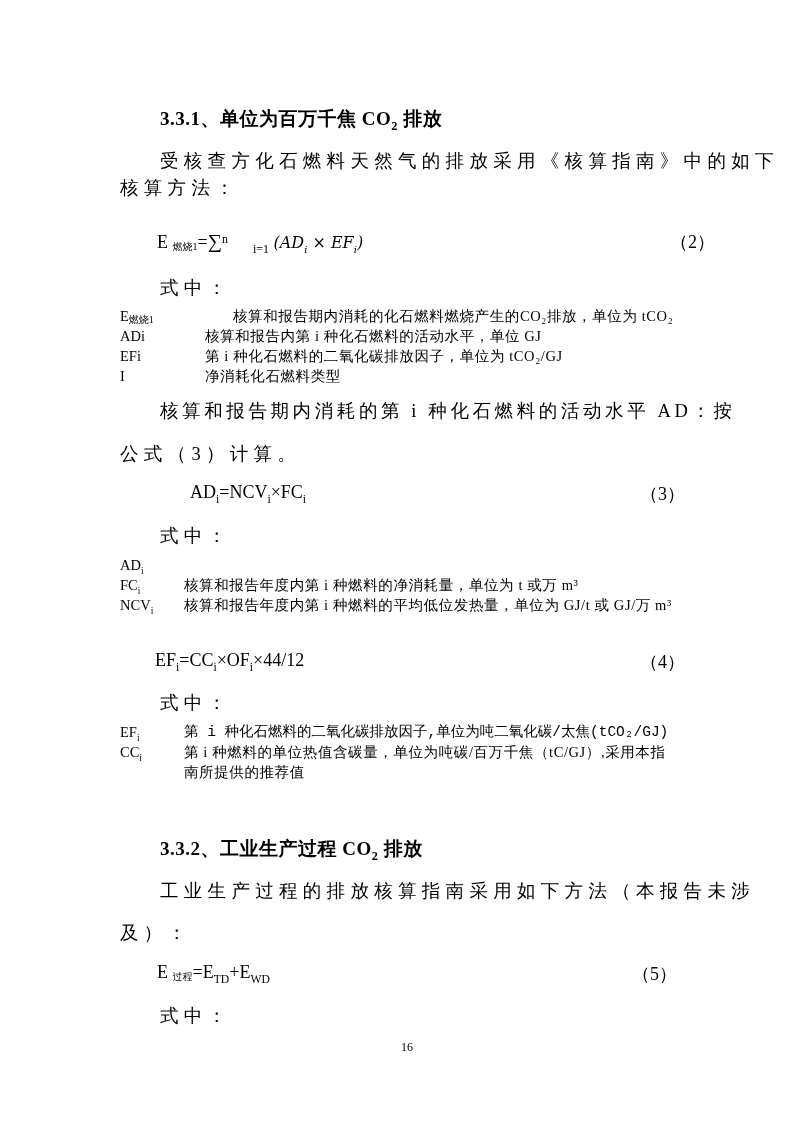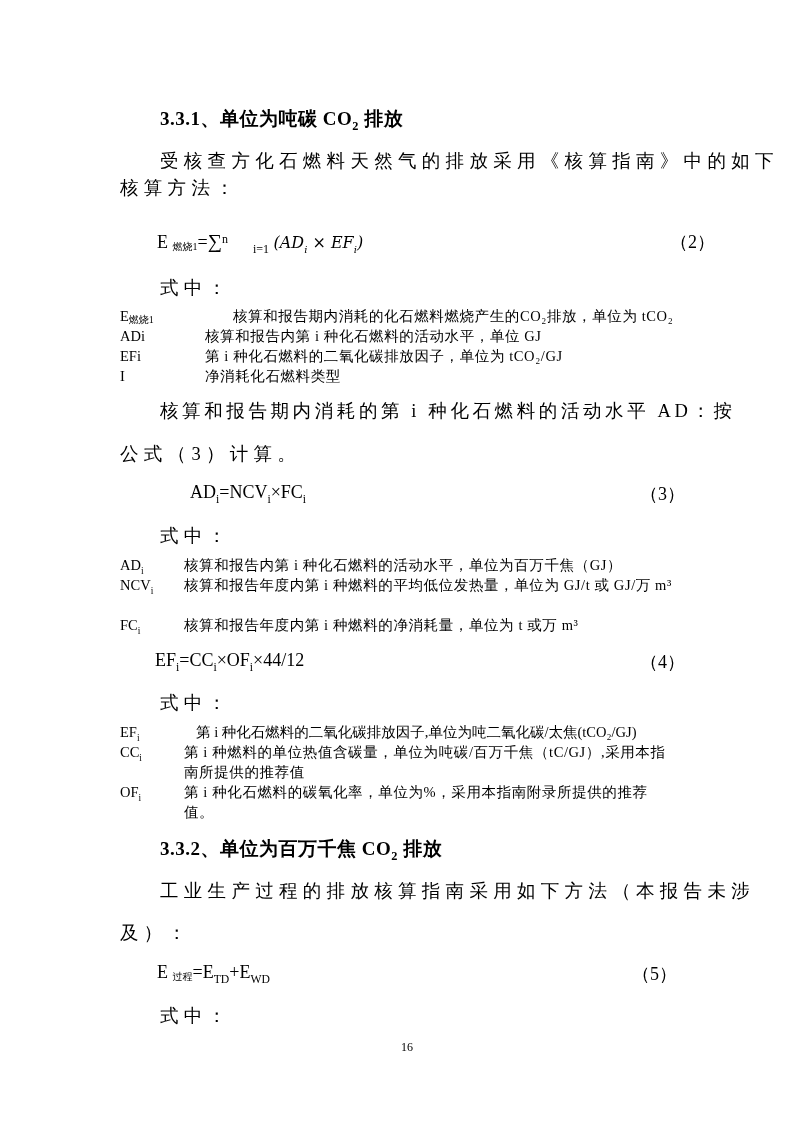--- a/index.html
+++ b/index.html
@@ -15,21 +15,21 @@
   .desc { position: absolute; white-space: normal; letter-spacing: 0.6px; }
   sub, sup { font-size: 65%; }
   .tiny-sub { font-size: 10px; vertical-align: -2px; }
   .math-i { font-family: "DejaVu Serif", serif; font-style: italic; font-size: 16px; }
   .page-num { font-size: 12px; }
 </style>
 </head>
 <body>
 
 <div class="abs h3" style="left:160px; top:106px;">
-  <span>3.3.1、单位为吨碳 CO</span><sub>2</sub><span> 排放</span>
+  <span>3.3.1、单位为百万千焦 CO</span><sub>2</sub><span> 排放</span>
 </div>
 
 <div class="abs body-text" style="left:160px; top:148px;">受核查方化石燃料天然气的排放采用《核算指南》中的如下</div>
 <div class="abs body-text" style="left:120px; top:175px;">核算方法：</div>
 
 <div class="abs formula" style="left:157px; top:230px;">
   <span>E</span>
   <span class="tiny-sub">燃烧1</span><span>=</span><span style="font-size:20px;">∑</span><span style="display:inline-block; vertical-align:middle; line-height:10px; font-size:12px;"><span style="display:block;">n</span><span style="display:block;padding-left:31px;">i=1</span></span>
   <span class="math-i">(AD</span><sub class="math-i" style="font-size:10px;">i</sub><span class="math-i"> × EF</span><sub class="math-i" style="font-size:10px;">i</sub><span class="math-i">)</span>
 </div>
@@ -62,56 +62,51 @@
 <div class="abs formula" style="left:155px; top:482px;margin-left:35px;">
   <span>AD</span><sub>i</sub><span>=NCV</span><sub>i</sub><span>×FC</span><sub>i</sub>
 </div>
 <div class="abs eqno" style="left:640px; top:482px;">（3）</div>
 
 <div class="abs body-text" style="left:160px; top:523px;">式中：</div>
 
 <div class="abs defs" style="left:120px; top:555px; width:560px;">
   <div style="position:relative; height:20px;">
     <span class="sym"><span>AD</span><sub>i</sub></span>
-    <span class="desc" style="left:64px; width:490px;">核算和报告内第 i 种化石燃料的活动水平，单位为百万千焦（GJ）</span>
+  </div>
+  <div style="position:relative; height:20px;">
+    <span class="sym"><span>FC</span><sub>i</sub></span>
+    <span class="desc" style="left:64px; width:490px;">核算和报告年度内第 i 种燃料的净消耗量，单位为 t 或万 m³</span>
   </div>
   <div style="position:relative; height:40px;">
     <span class="sym"><span>NCV</span><sub>i</sub></span>
     <span class="desc" style="left:64px; width:490px;">核算和报告年度内第 i 种燃料的平均低位发热量，单位为 GJ/t 或 GJ/万 m³</span>
-  </div>
-  <div style="position:relative; height:20px;">
-    <span class="sym"><span>FC</span><sub>i</sub></span>
-    <span class="desc" style="left:64px; width:490px;">核算和报告年度内第 i 种燃料的净消耗量，单位为 t 或万 m³</span>
   </div>
 </div>
 
 <div class="abs formula" style="left:155px; top:650px;">
   <span>EF</span><sub>i</sub><span>=CC</span><sub>i</sub><span>×OF</span><sub>i</sub><span>×44/12</span>
 </div>
 <div class="abs eqno" style="left:640px; top:650px;">（4）</div>
 
 <div class="abs body-text" style="left:160px; top:690px;">式中：</div>
 
 <div class="abs defs" style="left:120px; top:722px; width:560px;">
   <div style="position:relative; height:20px;">
     <span class="sym"><span>EF</span><sub>i</sub></span>
-    <span class="desc" style="left:76px; width:500px; letter-spacing:0;">第 i 种化石燃料的二氧化碳排放因子,单位为吨二氧化碳/太焦(tCO₂/GJ)</span>
+    <span class="desc" style="left:64px; width:500px; letter-spacing:0;font-family:Liberation Mono, monospace;">第 i 种化石燃料的二氧化碳排放因子,单位为吨二氧化碳/太焦(tCO₂/GJ)</span>
   </div>
   <div style="position:relative; height:40px;">
     <span class="sym"><span>CC</span><sub>i</sub></span>
     <span class="desc" style="left:64px; width:490px;font-family:Liberation Serif, serif;">第 i 种燃料的单位热值含碳量，单位为吨碳/百万千焦（tC/GJ）,采用本指南所提供的推荐值</span>
   </div>
-  <div style="position:relative; height:40px;">
-    <span class="sym"><span>OF</span><sub>i</sub></span>
-    <span class="desc" style="left:64px; width:490px;">第 i 种化石燃料的碳氧化率，单位为%，采用本指南附录所提供的推荐值。</span>
-  </div>
 </div>
 
 <div class="abs h3" style="left:160px; top:836px;">
-  <span>3.3.2、单位为百万千焦 CO</span><sub>2</sub><span> 排放</span>
+  <span>3.3.2、工业生产过程 CO</span><sub>2</sub><span> 排放</span>
 </div>
 
 <div class="abs body-text" style="left:160px; top:878px;">工业生产过程的排放核算指南采用如下方法（本报告未涉</div>
 <div class="abs body-text" style="left:120px; top:920px;">及）：</div>
 
 <div class="abs formula" style="left:157px; top:962px;">
   <span>E</span>
   <span class="tiny-sub">过程</span><span>=E</span><sub>TD</sub><span>+E</span><sub>WD</sub>
 </div>
 <div class="abs eqno" style="left:632px; top:962px;">（5）</div>

